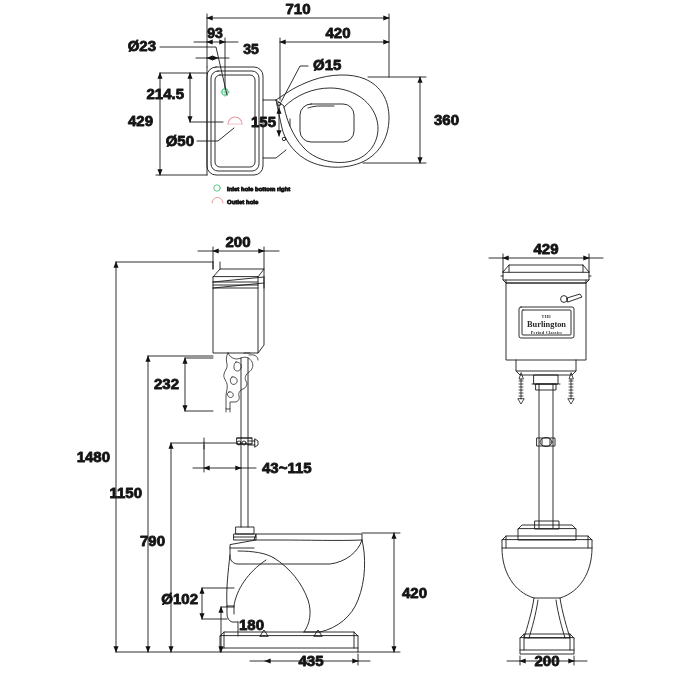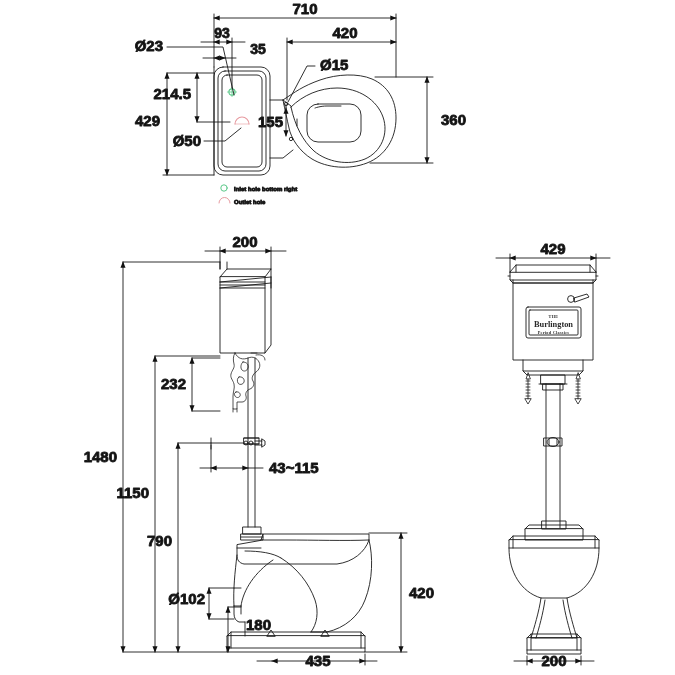--- a/index.html
+++ b/index.html
@@ -3,21 +3,21 @@
 <meta charset="utf-8">
 <style>
   html,body{margin:0;padding:0;background:#ffffff;}
   body{
     width:675px;height:675px;
     font-family:"Liberation Sans", sans-serif;
     color:#1a1a1a;
     overflow:hidden;
     position:relative;
   }
-  #sheet{position:absolute;left:15px;top:0;width:563px;height:675px;}
+  #sheet{position:absolute;left:8px;top:0;width:563px;height:675px;}
   svg{display:block;}
   .dimtxt{
     font-family:"Liberation Sans", sans-serif;
     font-weight:bold;
     fill:#111;
   }
   .legtxt{
     font-family:"Liberation Sans", sans-serif;
     font-weight:bold;
     fill:#3a3a3a;

